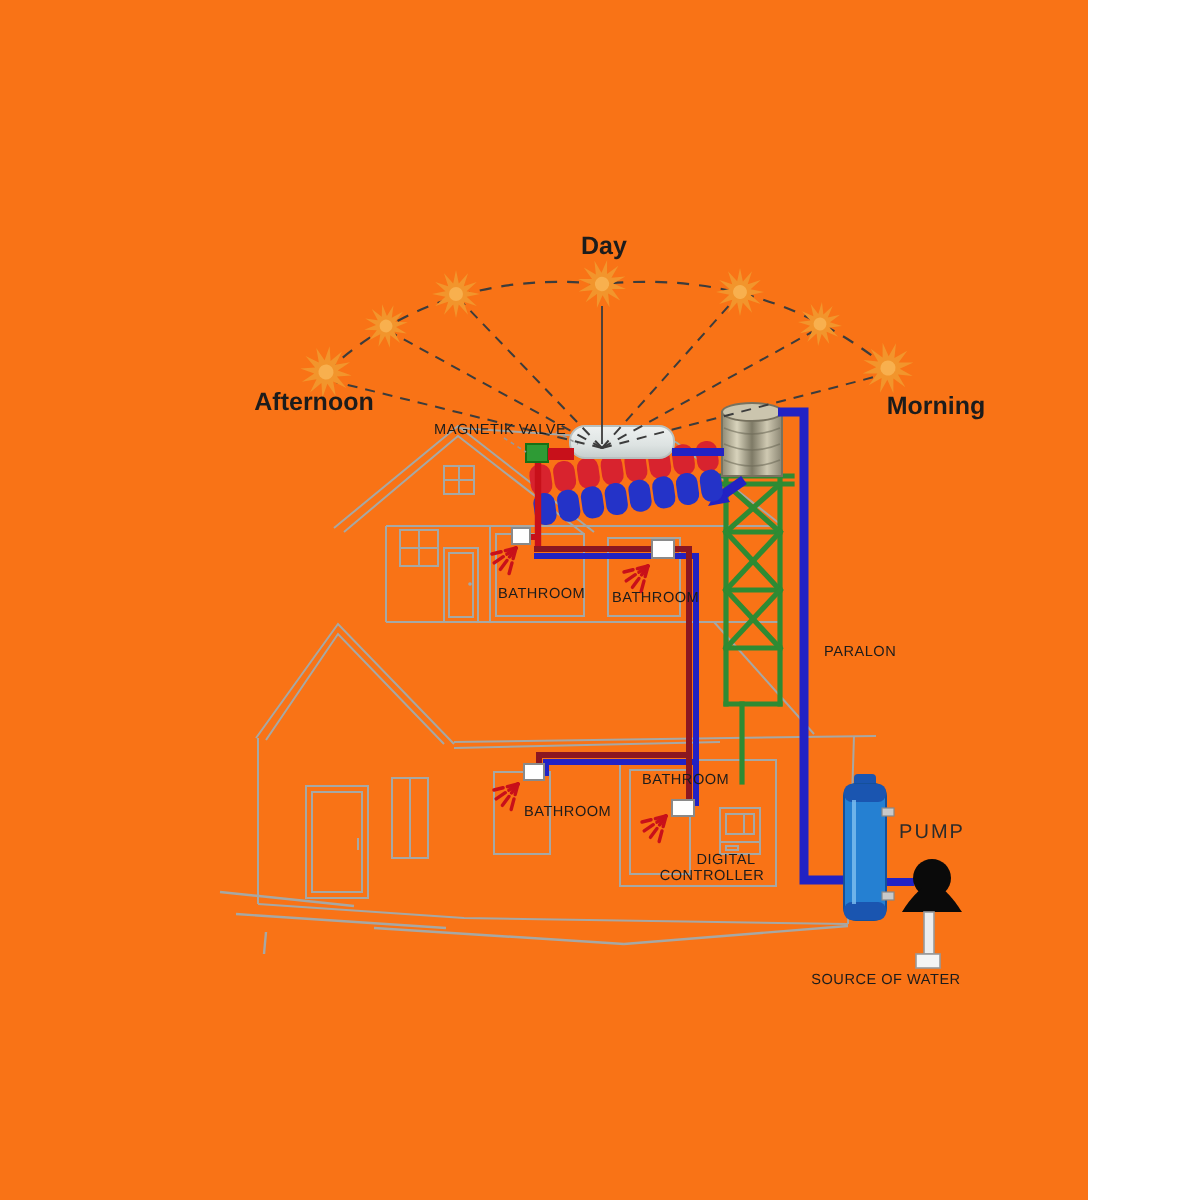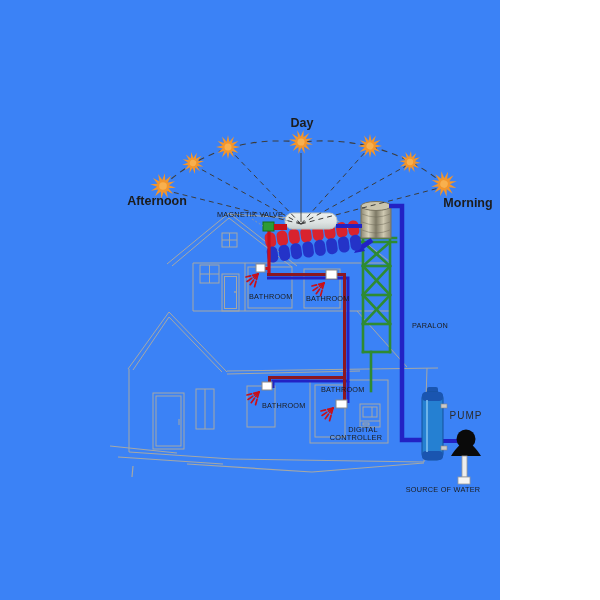--- a/index.html
+++ b/index.html
@@ -1,16 +1,16 @@
 <!DOCTYPE html>
 <html style="--sun: #F2952C; --sun_core: #F8B04E; --ray: #3C3C3C; --house_line: #A6A8A5; --collector_red: #D8232E; --collector_blue: #2433C8; --collector_tank: #E4E8E7; --hot_pipe: #8B1721; --cold_pipe: #2222C4; --valve_red: #C8101A; --valve_green: #2E9B35; --truss_green: #2E8B33; --filter_blue: #2580D2; --pump_black: #0A0A0A; --label_text: #1C1C1C;"><head>
 <meta charset="utf-8">
 <style>
   html,body{margin:0;padding:0;background:#fff;}
-  .canvas{position:relative;width:500px;height:600px;background:#3b82f6;overflow:hidden;
+  .canvas{position:relative;width:544px;height:600px;background:#f97316;overflow:hidden;
           font-family:"Liberation Sans",sans-serif;}
   svg{position:absolute;left:0;top:0;}
   .house-line{stroke:var(--house_line);stroke-width:1;fill:none;}
   .ground{stroke:var(--house_line);stroke-width:1.2;fill:none;}
   .ray{stroke:var(--ray);stroke-width:1;stroke-dasharray:5 4;fill:none;}
   .ray-solid{stroke:var(--ray);stroke-width:.9;fill:none;}
   .arc{stroke:var(--ray);stroke-width:1.1;stroke-dasharray:6 5;fill:none;}
   .sun-shape{fill:var(--sun);}
   .sun-core{fill:var(--sun_core);}
   .truss{stroke:var(--truss_green);stroke-width:2.6;fill:none;stroke-linecap:square;}

